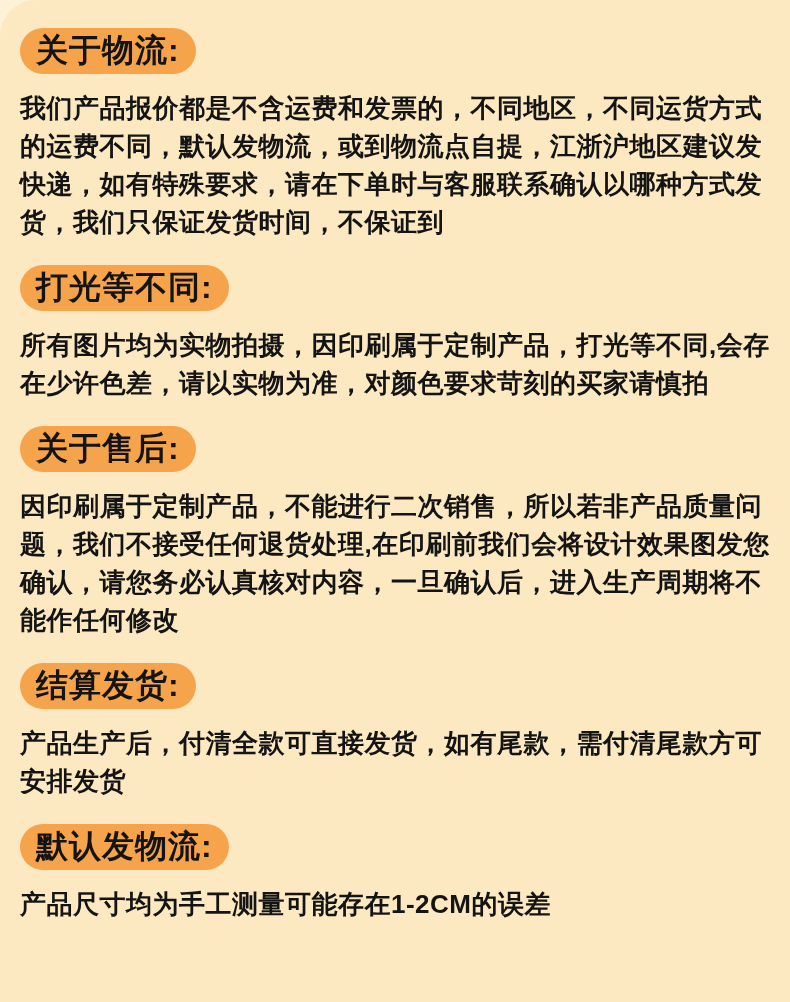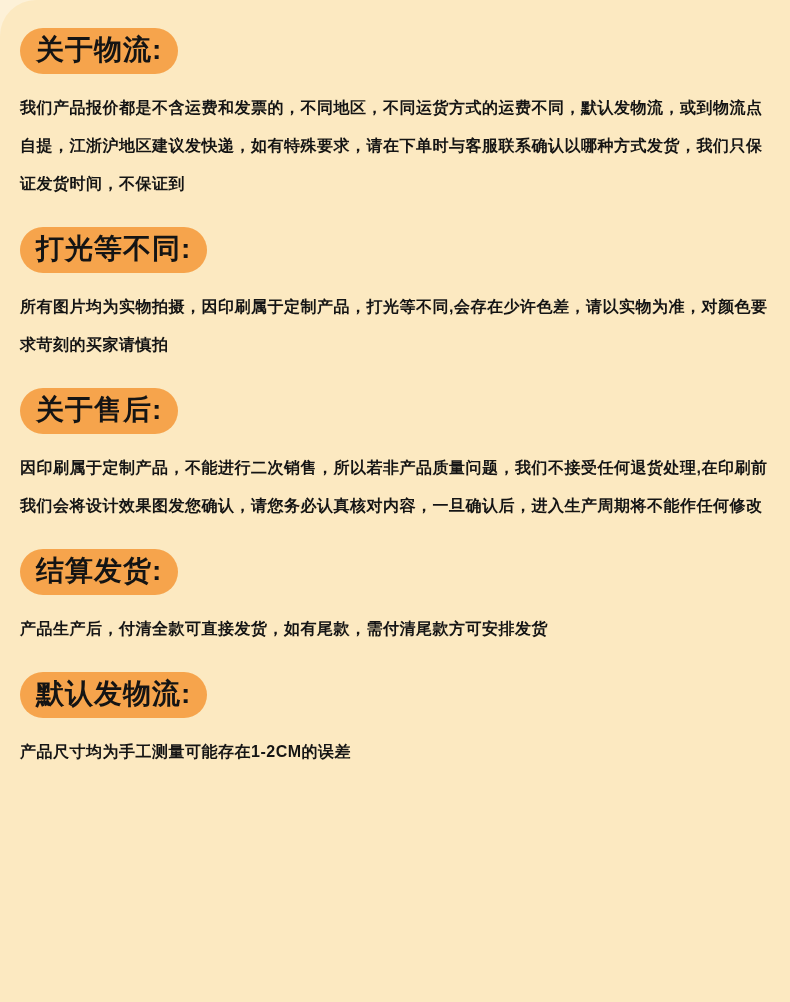--- a/index.html
+++ b/index.html
@@ -15,30 +15,30 @@
     background: #FCE9C1;
     border-top-left-radius: 36px;
     padding: 28px 20px 0 20px;
     overflow: hidden;
     font-family: "Liberation Sans", "DejaVu Sans", sans-serif;
   }
   .section-label {
     display: inline-block;
     background: #F6A44C;
     color: #141414;
-    font-size: 28px;
+    font-size: 32px;
     font-weight: 700;
     line-height: 30px;
     padding: 7px 16px 9px 16px;
     border-radius: 26px;
     letter-spacing: 1px;
   }
   .section-text {
     color: #141414;
-    font-size: 16px;
+    font-size: 26px;
     font-weight: 700;
     line-height: 38px;
     letter-spacing: 0.5px;
     margin: 15px 0 24px 0;
     width: 750px;
   }
 </style>
 </head>
 <body>
 

